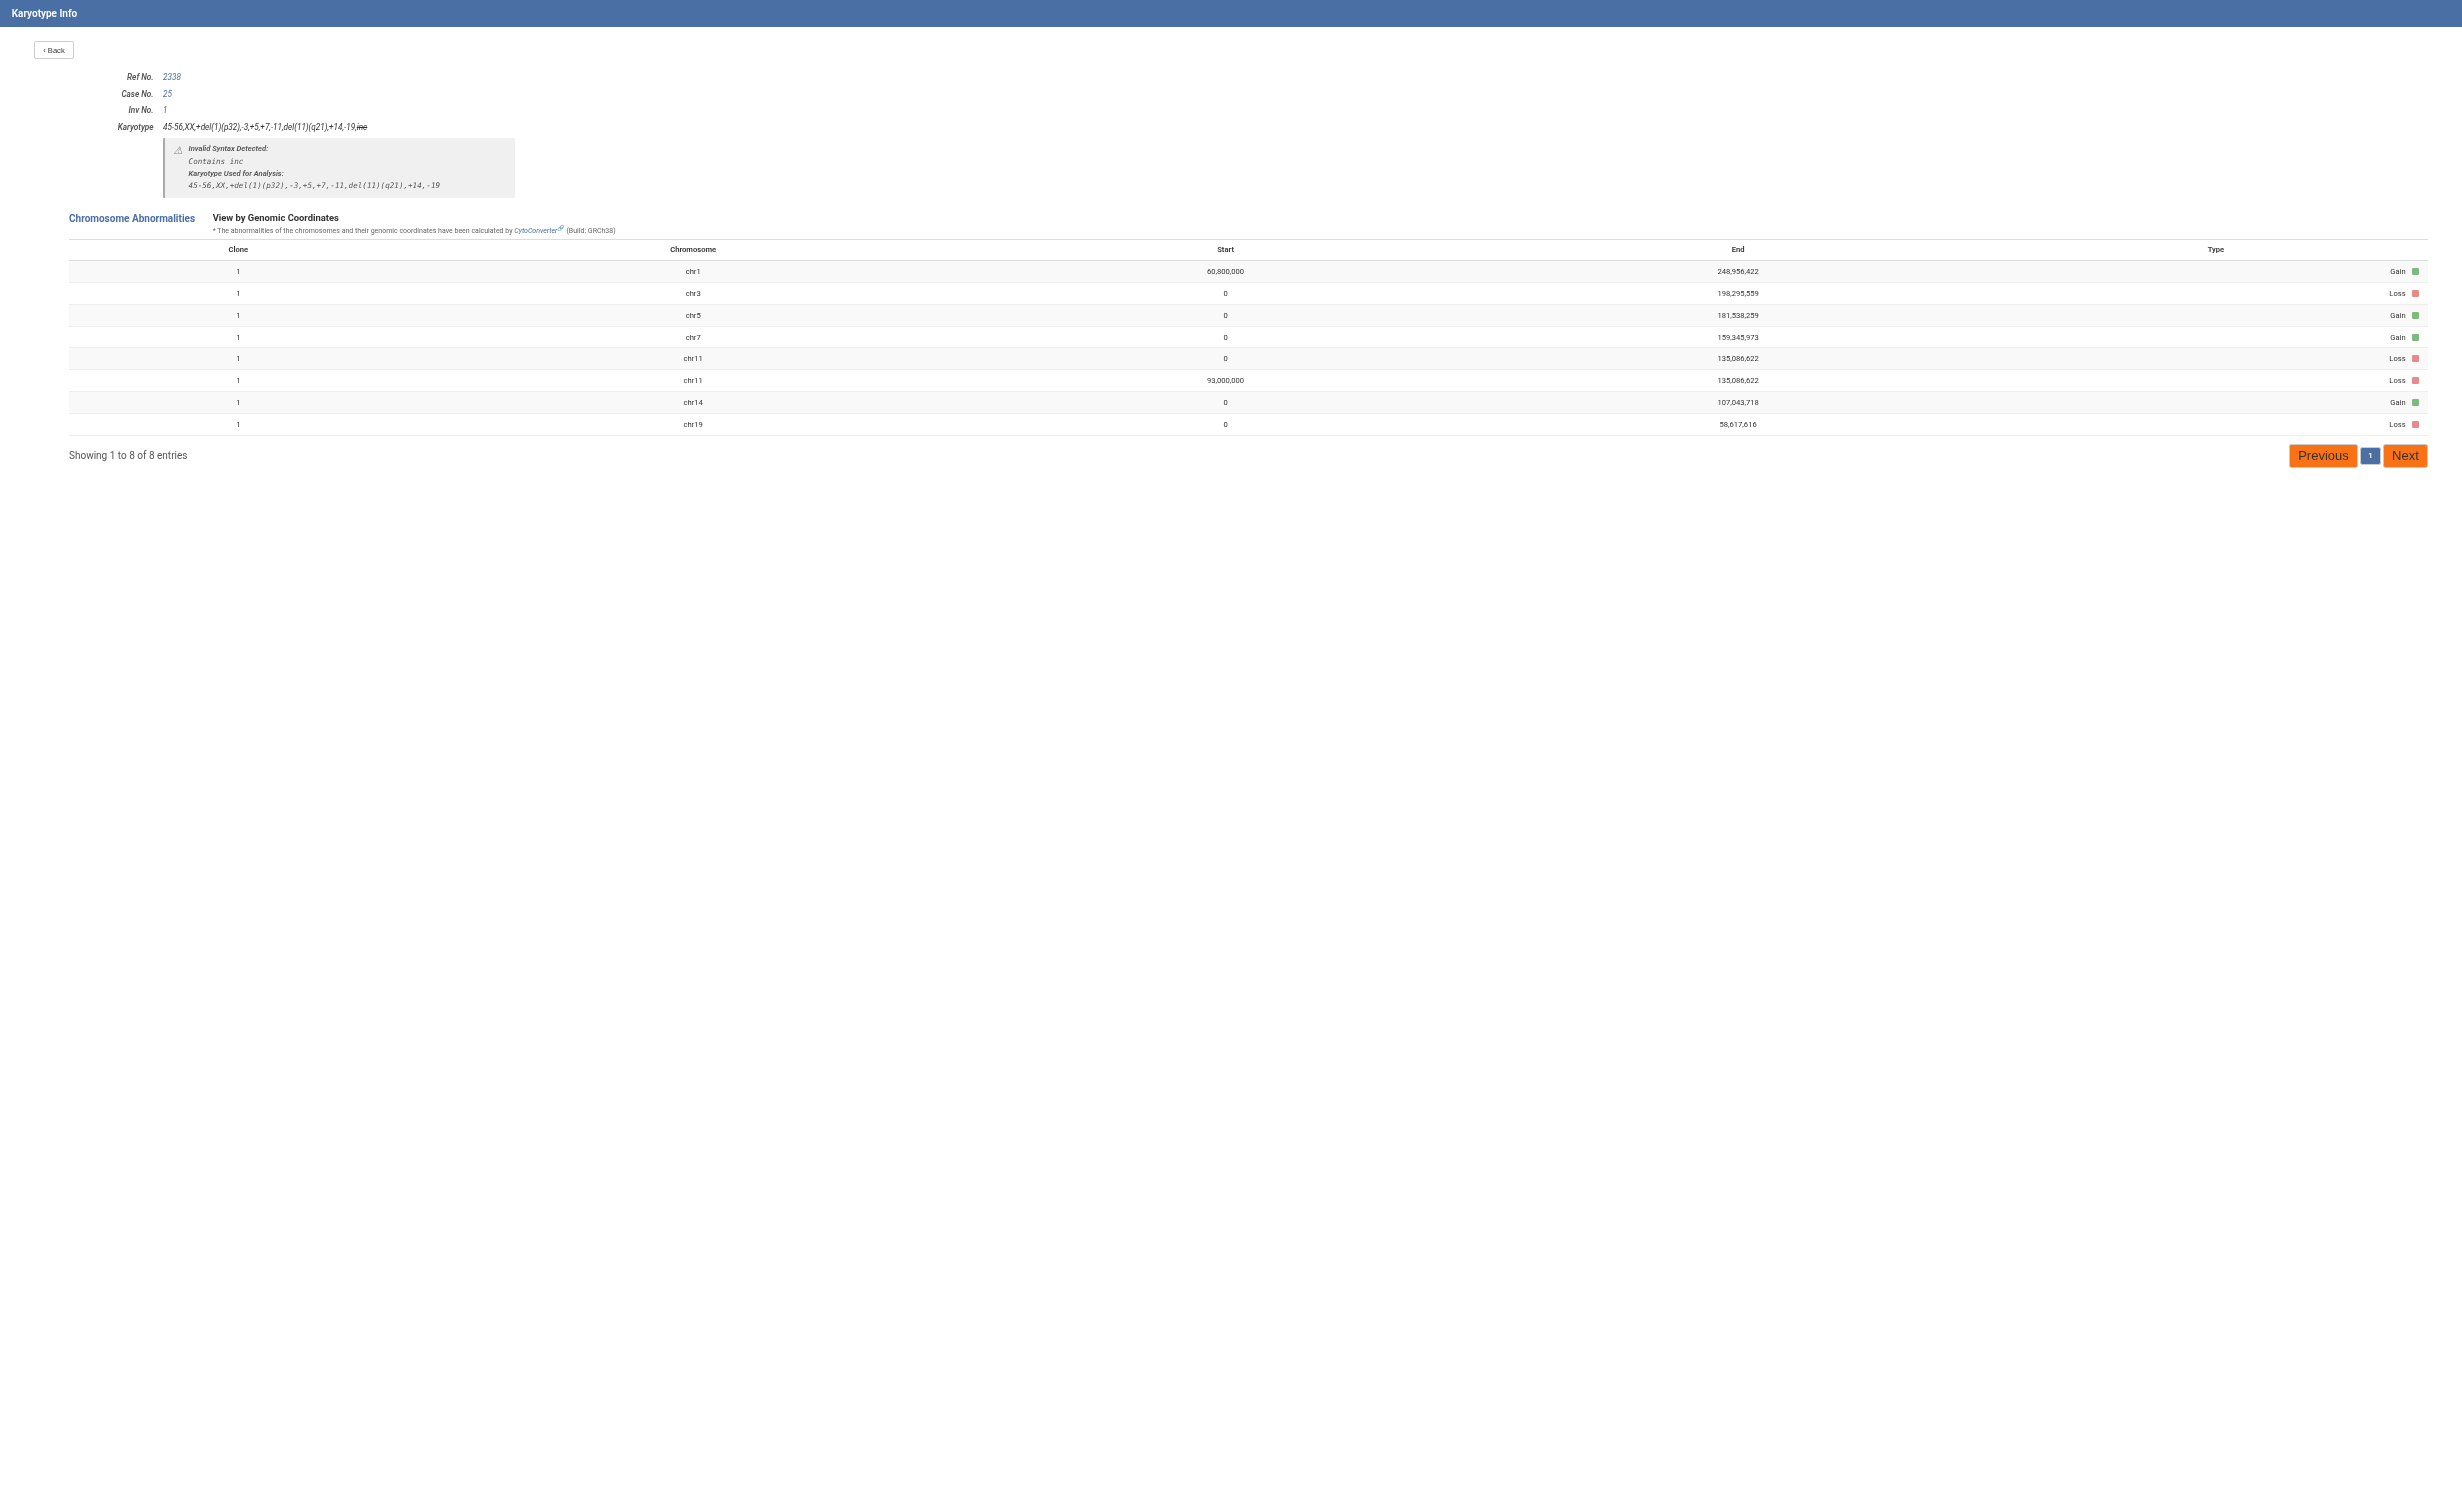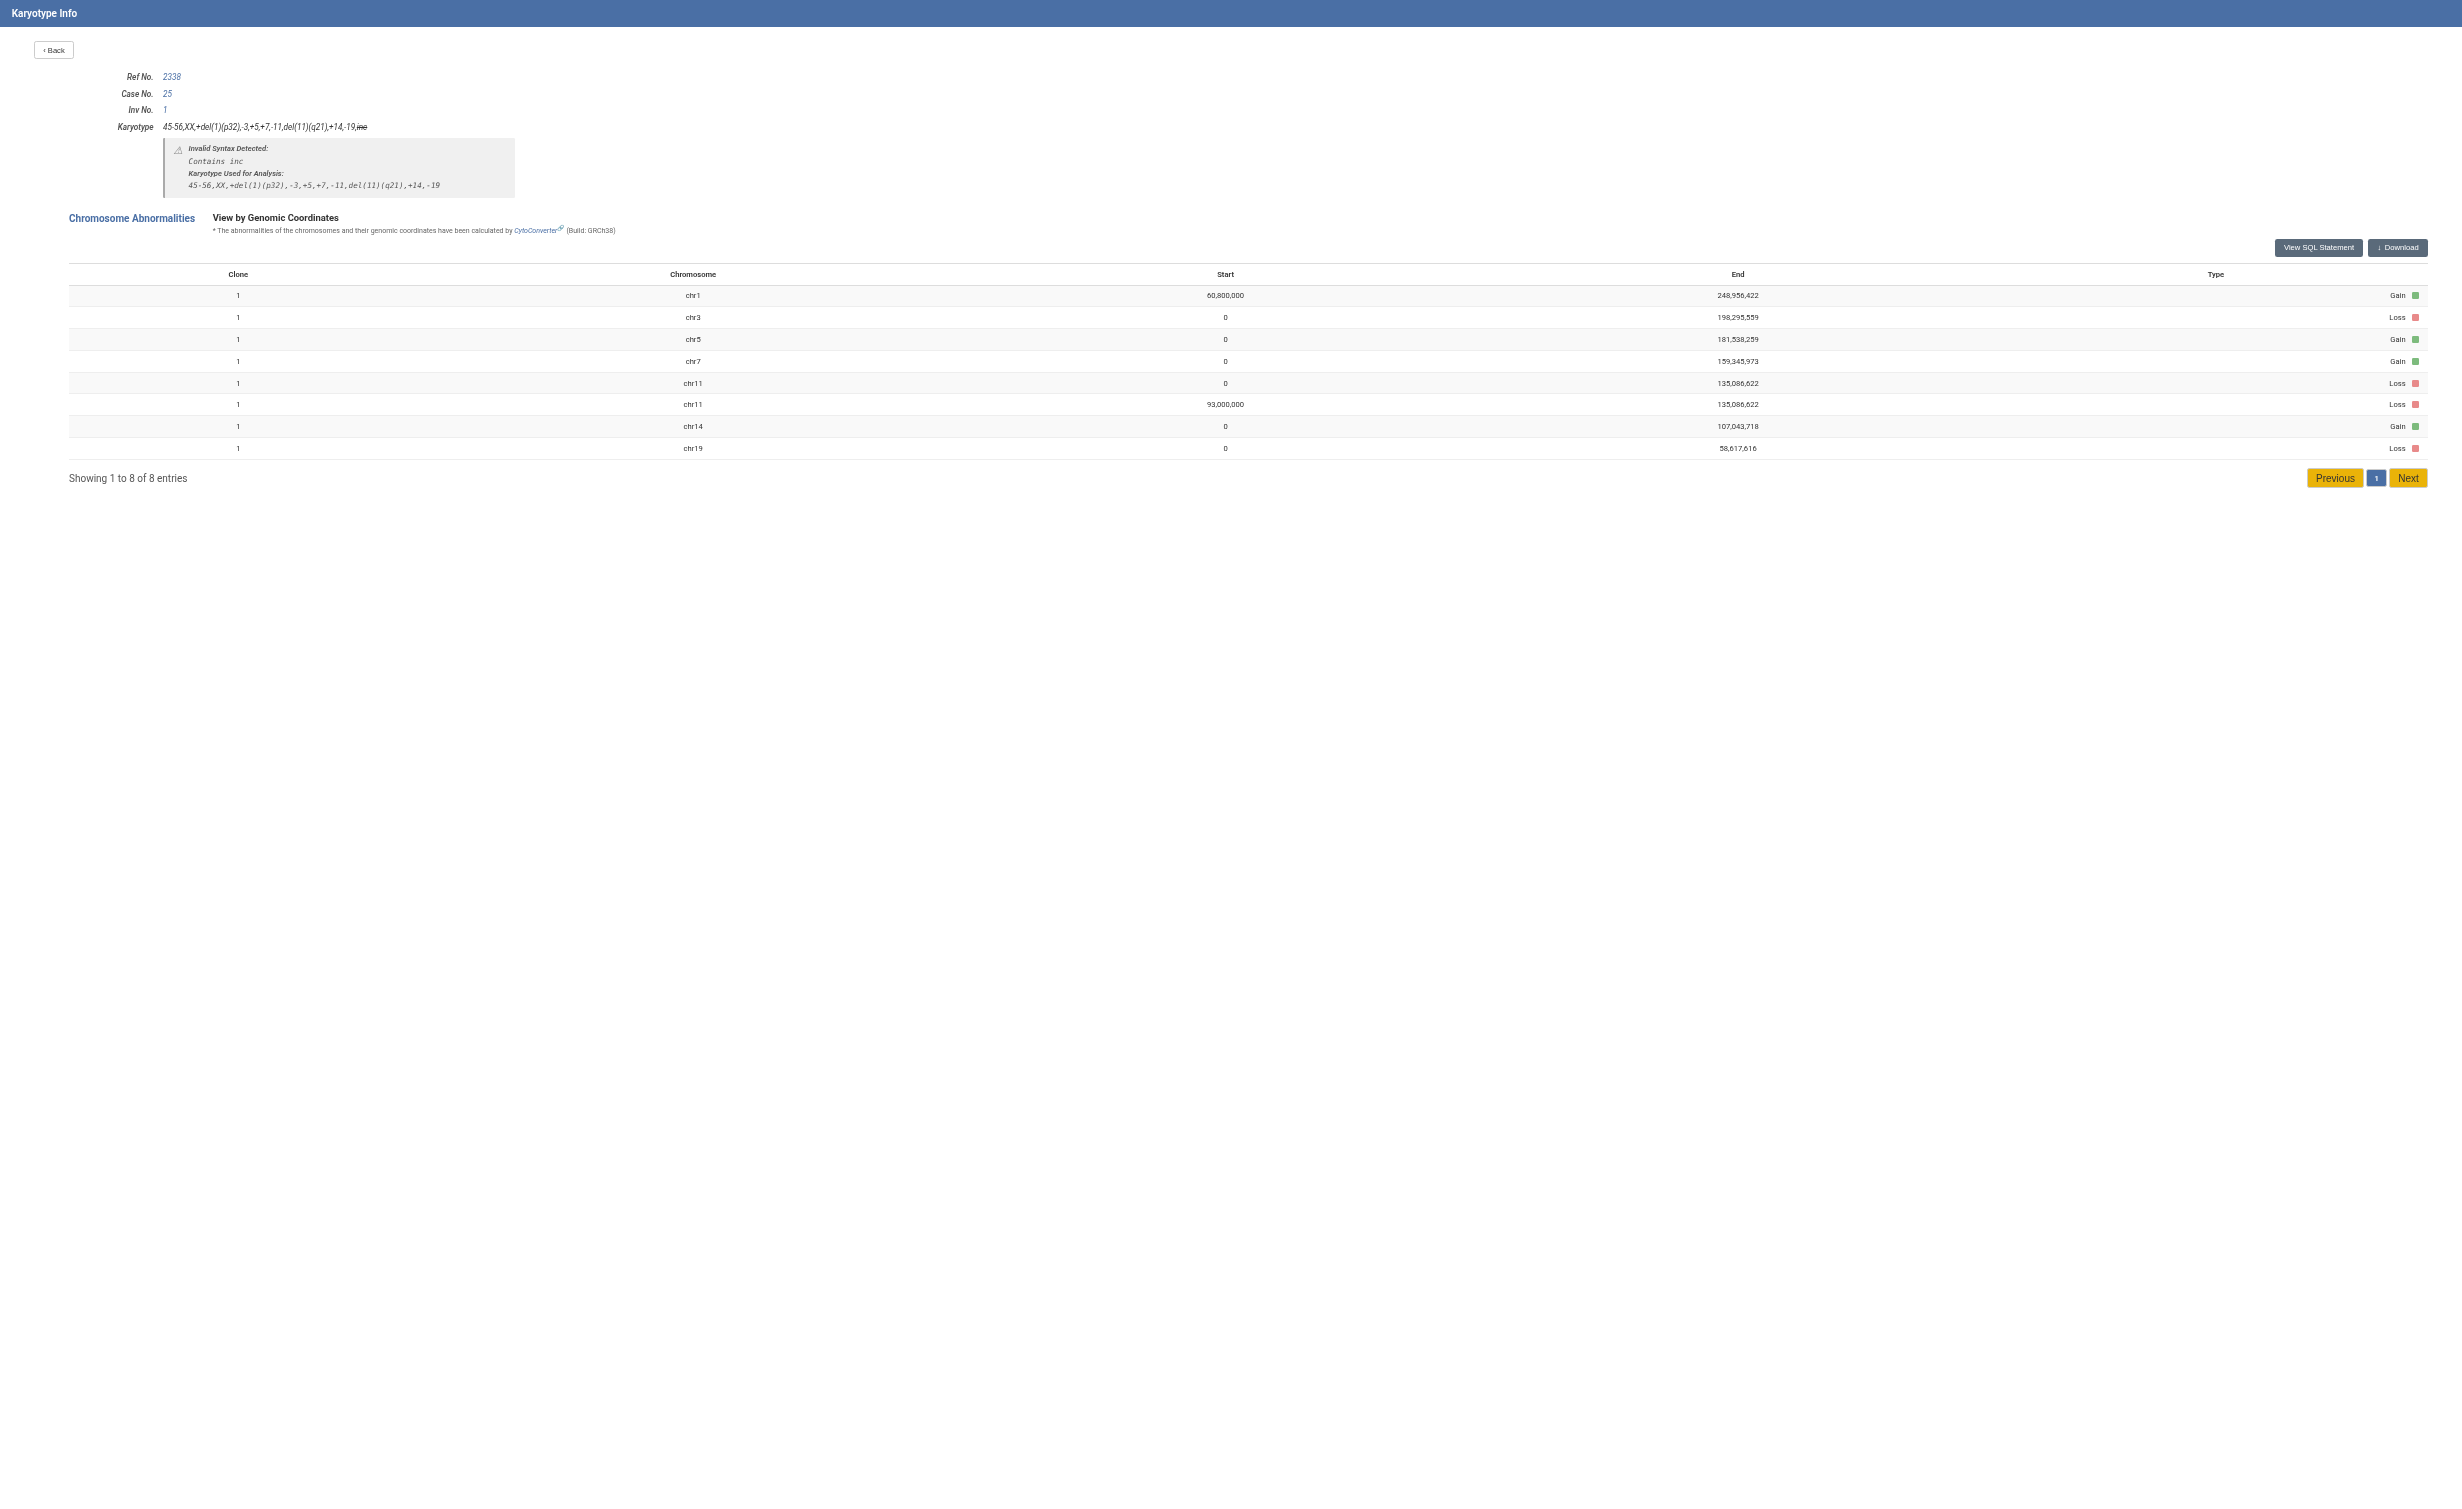--- a/index.html
+++ b/index.html
@@ -264,25 +264,25 @@
     }
 
     .pagination {
       display: flex;
       align-items: center;
       gap: 2.3px;
     }
 
     .page-btn {
       border: 0.6px solid #ccc;
-      background: #eab308;
+      background: #f97316;
       padding: 3.5px 8.2px;
       border-radius: 2.3px;
       cursor: pointer;
-      font-size: 10px;
+      font-size: 13px;
       color: #333;
     }
 
     .page-number {
       border: 0.6px solid #ccc;
       background: #4a6fa5;
       color: #fff;
       padding: 3.5px 7px;
       border-radius: 2.3px;
       font-size: 7.6px;
@@ -336,32 +336,20 @@
     <div class="section-label">Chromosome Abnormalities</div>
     <div>
       <div class="section-title">View by Genomic Coordinates</div>
       <div class="section-subtitle">
         <span>* The abnormalities of the chromosomes and their genomic coordinates have been calculated by </span><a href="#" class="cytoconverter-link">CytoConverter</a><span class="external-icon">🔗</span><span> (Build: GRCh38)</span>
       </div>
     </div>
   </div>
 
   
-  <div class="table-controls">
-    <div></div>
-    <div class="table-actions">
-      <button class="btn-view-sql">
-        <span>View SQL Statement</span>
-      </button>
-      <button class="btn-download">
-        <span>↓</span>
-        <span>Download</span>
-      </button>
-    </div>
-  </div>
 
   
 
   
   <table>
     <thead>
       <tr>
         <th>Clone</th>
         <th>Chromosome</th>
         <th>Start</th>

